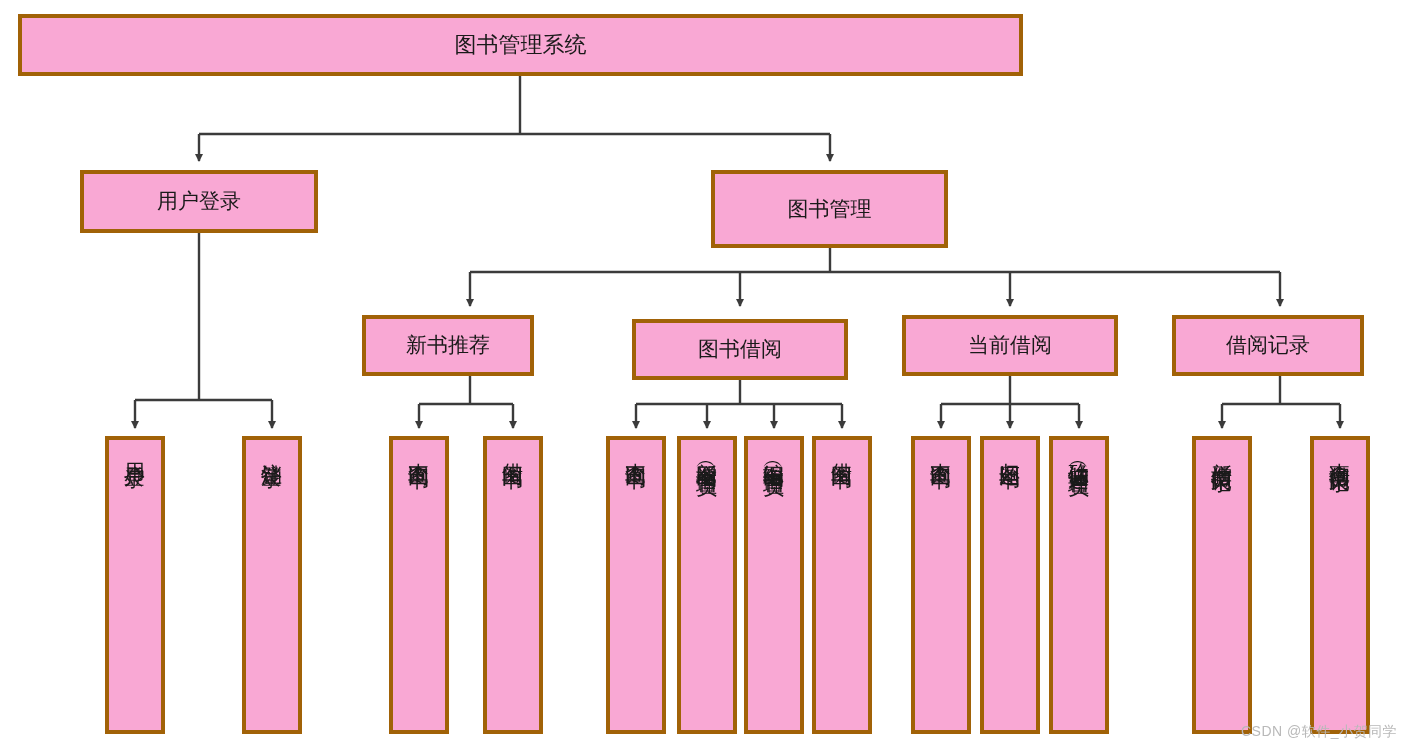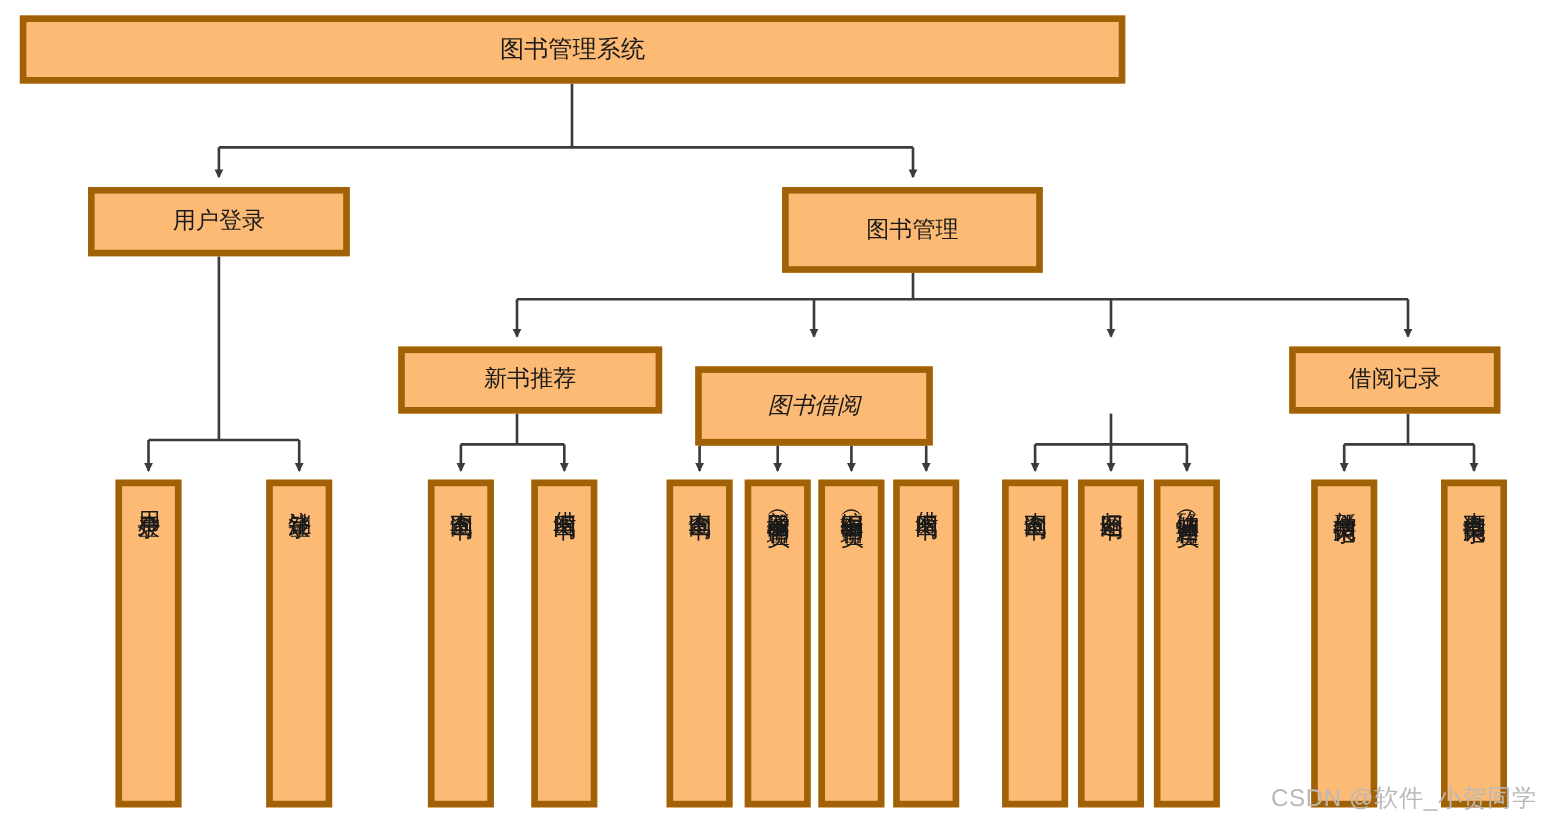--- a/index.html
+++ b/index.html
@@ -22,22 +22,22 @@
     position: absolute;
     left: 0;
     top: 0;
     width: 1405px;
     height: 747px;
     pointer-events: none;
   }
   .node {
     position: absolute;
     box-sizing: border-box;
-    background: #fdba74;
-    border: 6px solid #a16207;
+    background: #f9a8d4;
+    border: 4px solid #a16207;
     display: flex;
     align-items: center;
     justify-content: center;
     color: #1a1a1a;
     z-index: 2;
   }
   .node .label {
     display: block;
     text-align: center;
     line-height: 1.15;
@@ -60,21 +60,21 @@
     text-orientation: upright;
     font-size: 21px;
     letter-spacing: 2px;
     line-height: 1;
     white-space: nowrap;
   }
   .watermark {
     position: absolute;
     right: 8px;
     bottom: 6px;
-    font-size: 22px;
+    font-size: 14px;
     color: #b9b9b9;
     letter-spacing: 0.5px;
     z-index: 3;
     white-space: nowrap;
   }
 </style>
 </head>
 <body>
 
 <div id="canvas">
@@ -133,25 +133,28 @@
     <span class="label">图书管理系统</span>
   </div>
 
   <div class="node horiz" style="left:80px; top:170px; width:238px; height:63px;">
     <span class="label">用户登录</span>
   </div>
   <div class="node horiz" style="left:711px; top:170px; width:237px; height:78px;">
     <span class="label">图书管理</span>
   </div>
 
-  <div class="node horiz" style="left:362px; top:315px; width:240px; height:61px;">
+  <div class="node horiz" style="left:362px; top:315px; width:172px; height:61px;">
     <span class="label">新书推荐</span>
   </div>
-  <div class="node horiz" style="left:632px; top:333px; width:216px; height:72px;font-style:italic;">
+  <div class="node horiz" style="left:632px; top:319px; width:216px; height:61px;">
     <span class="label">图书借阅</span>
+  </div>
+  <div class="node horiz" style="left:902px; top:315px; width:216px; height:61px;">
+    <span class="label">当前借阅</span>
   </div>
   <div class="node horiz" style="left:1172px; top:315px; width:192px; height:61px;">
     <span class="label">借阅记录</span>
   </div>
 
   <div class="node leaf" style="left:105px; top:436px; width:60px; height:298px;">
     <span class="label">用户登录</span>
   </div>
   <div class="node leaf" style="left:242px; top:436px; width:60px; height:298px;">
     <span class="label">注销登录</span>

